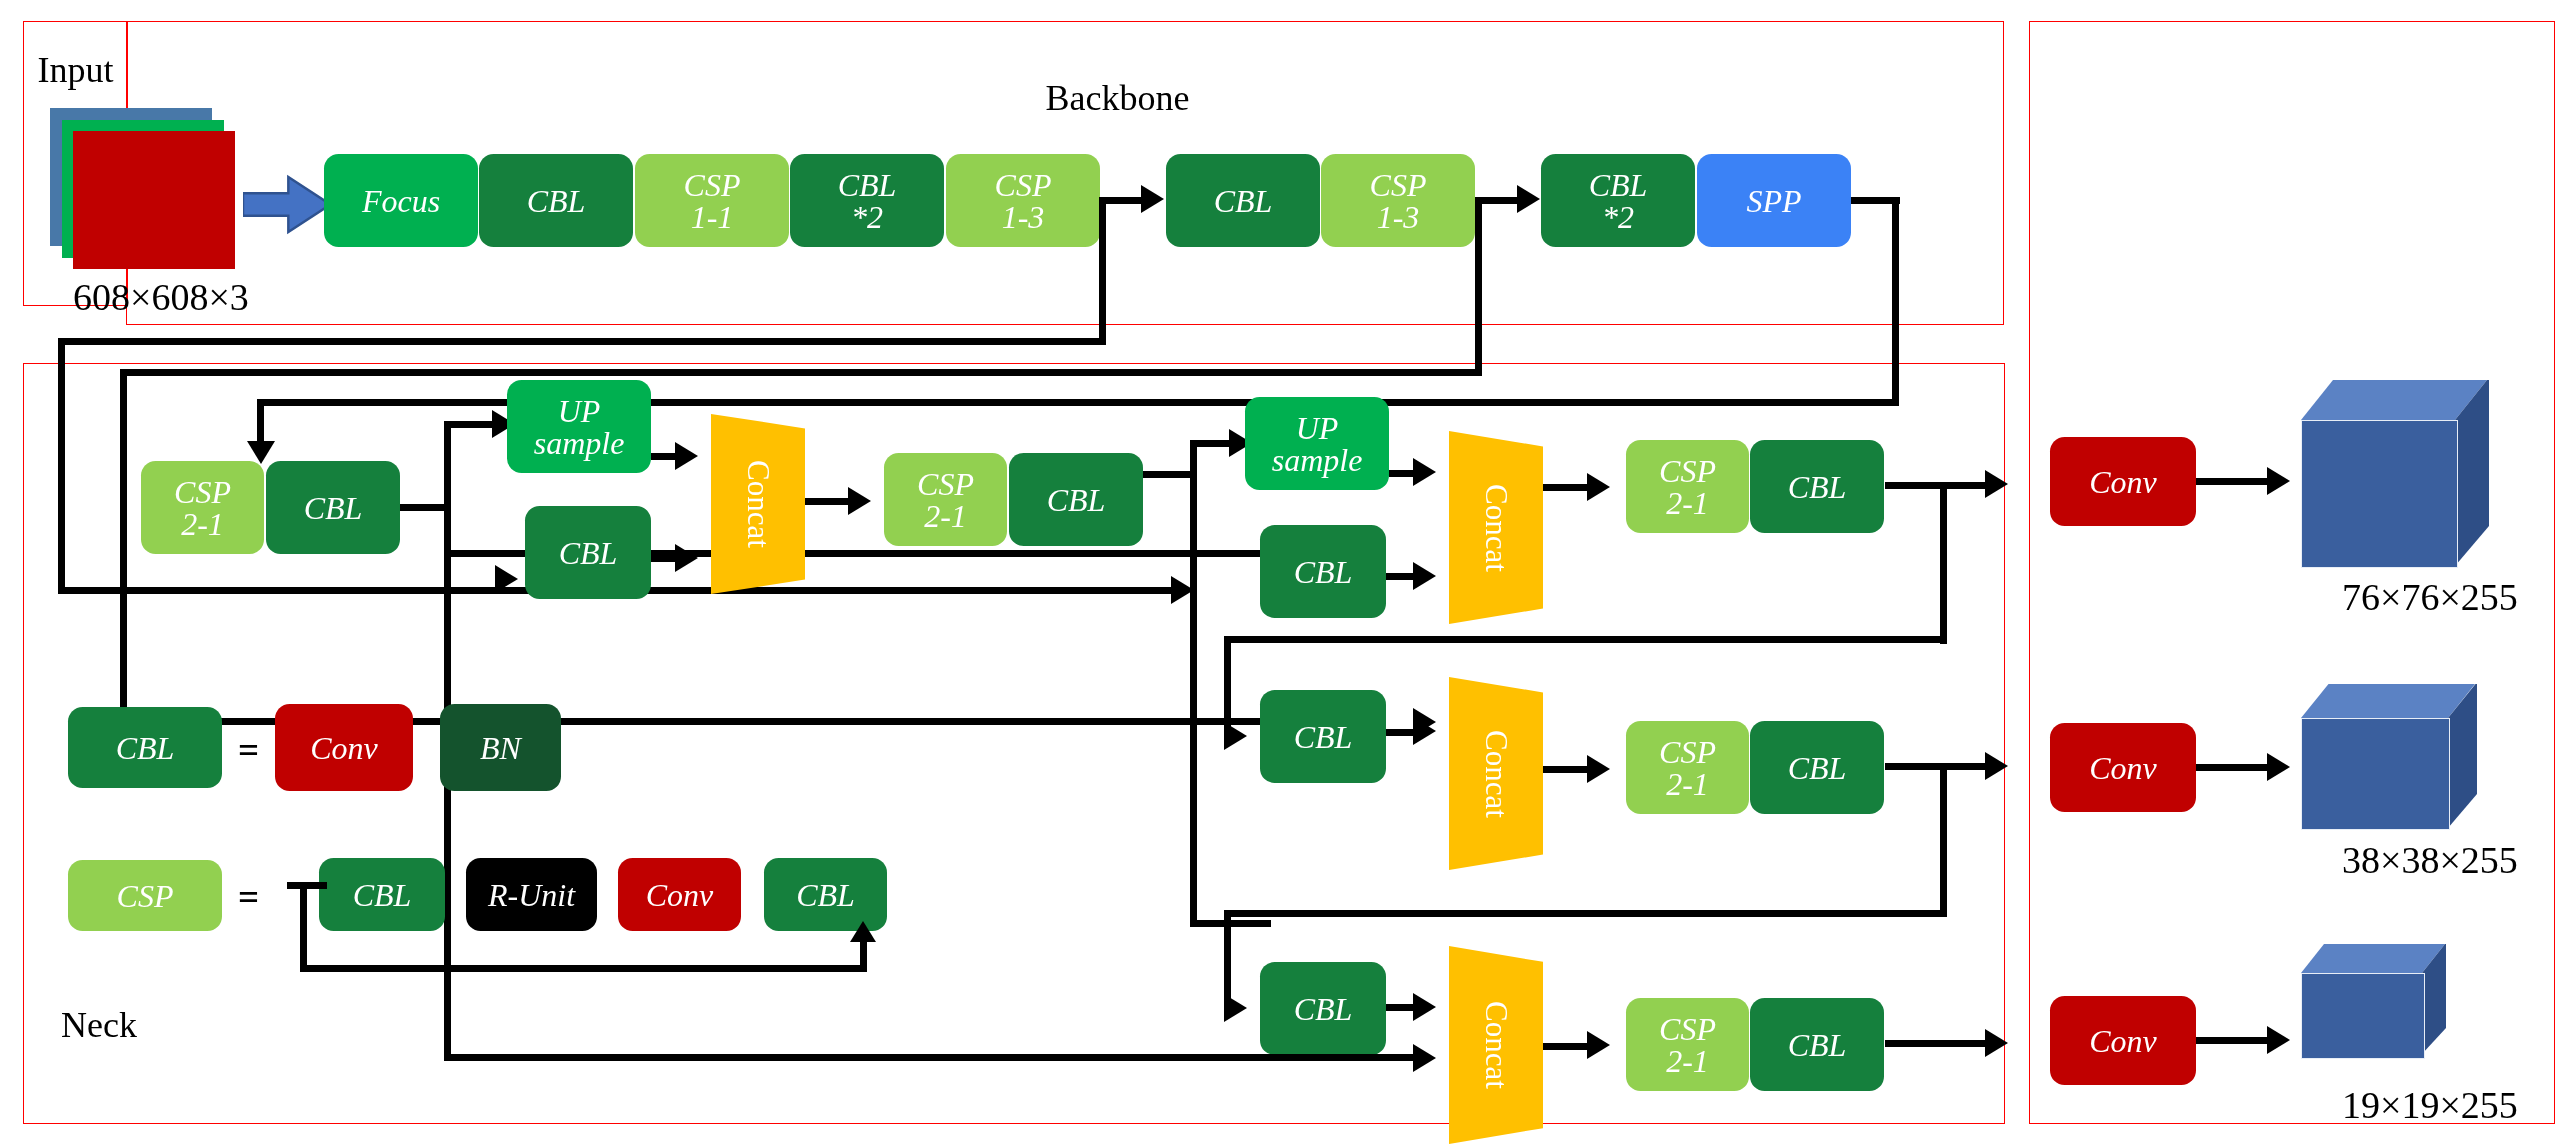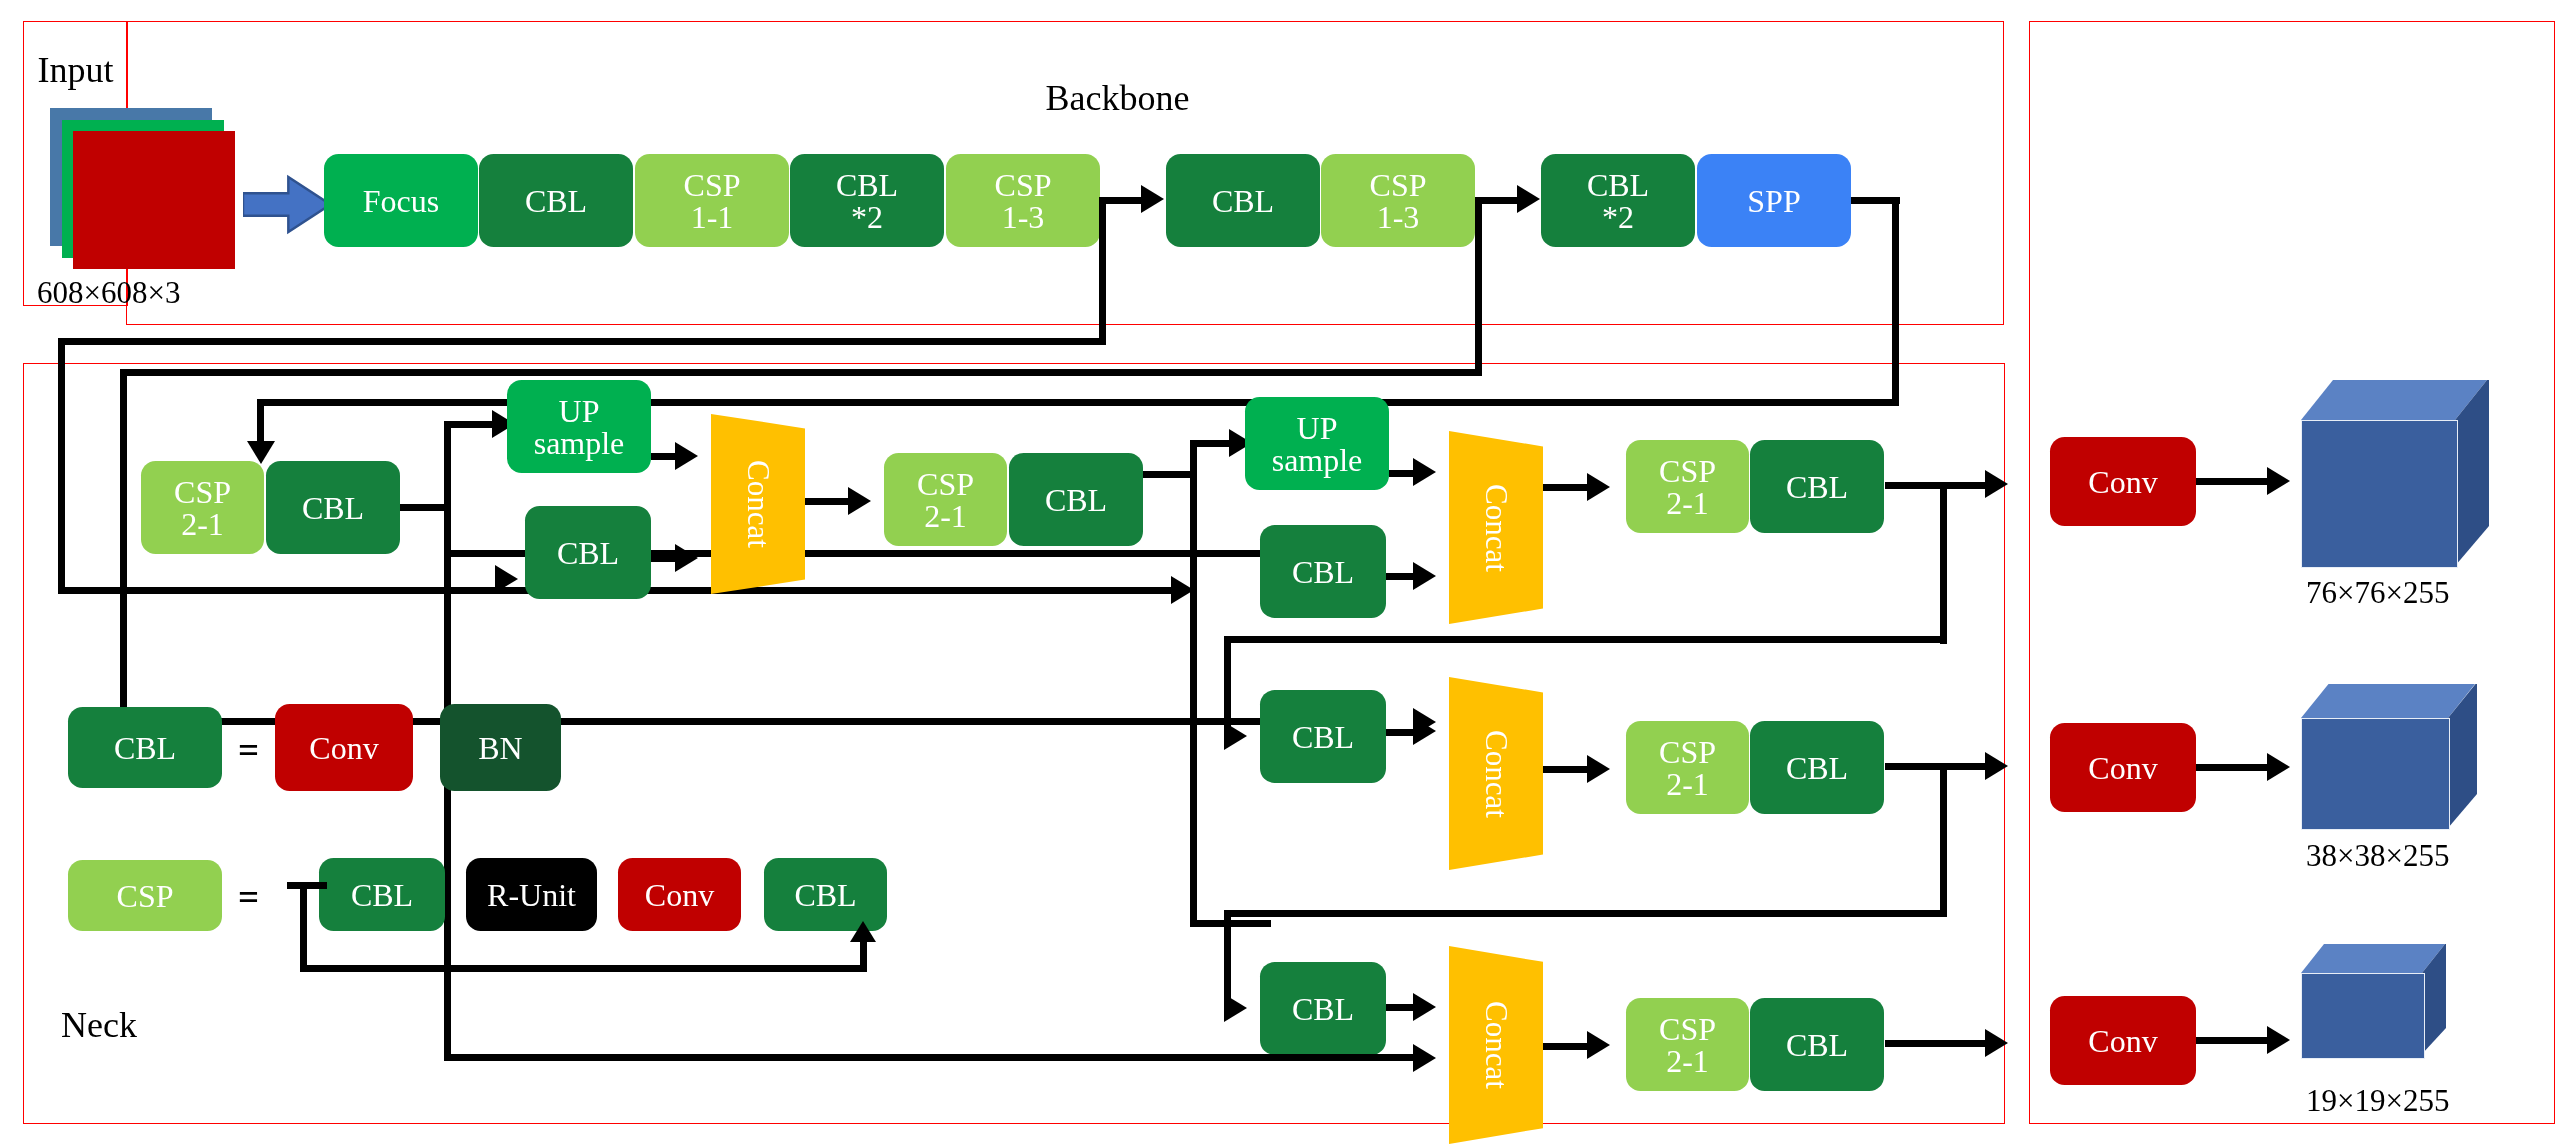--- a/index.html
+++ b/index.html
@@ -9,21 +9,21 @@
   
   .panel{position:absolute;border:1.6px solid #ff0000;background:transparent;box-sizing:border-box;}
 
   
   .sect-title{position:absolute;font-size:36px;color:#000;white-space:nowrap;text-align:center;}
 
   
   .blk{position:absolute;border-radius:14.6px;display:flex;align-items:center;justify-content:center;
        color:#fff;font-size:32px;line-height:1.0;text-align:center;box-sizing:border-box;
        font-family:"Liberation Serif",serif;}
-  .blk .two{display:flex;flex-direction:column;align-items:center;justify-content:flex-start;}
+  .blk .two{display:flex;flex-direction:column;align-items:center;justify-content:flex-start;font-style:italic;}
   .blk .two span{display:block;}
 
   .c-blue{background:#15803d;}
   .c-green{background:#00B050;}
   .c-lgreen{background:#92D050;}
   .c-cyan{background:#3b82f6;}
   .c-red{background:#C00000;}
   .c-gray{background:#14532d;}
   .c-black{background:#000000;}
 
@@ -34,21 +34,21 @@
   .concat .vtxt{color:#fff;font-size:31px;white-space:nowrap;
                 transform:rotate(90deg);font-family:"Liberation Serif",serif;}
 
   
   .sheet{position:absolute;}
   .s-blue{background:#4878A8;}
   .s-green{background:#00B050;}
   .s-red{background:#C00000;}
 
   
-  .lbl{position:absolute;font-size:31px;color:#000;white-space:nowrap;}
+  .lbl{position:absolute;font-size:38px;color:#000;white-space:nowrap;margin-left:36px;}
   .eq{position:absolute;font-size:37px;font-weight:bold;color:#000;}
 
   
   .ln{position:absolute;background:#000;}
   .lnh{height:7.3px;}
   .lnv{width:7.3px;}
 
   
   .arrowR{position:absolute;width:0;height:0;border-top:14.6px solid transparent;
           border-bottom:14.6px solid transparent;border-left:23px solid #000;}

